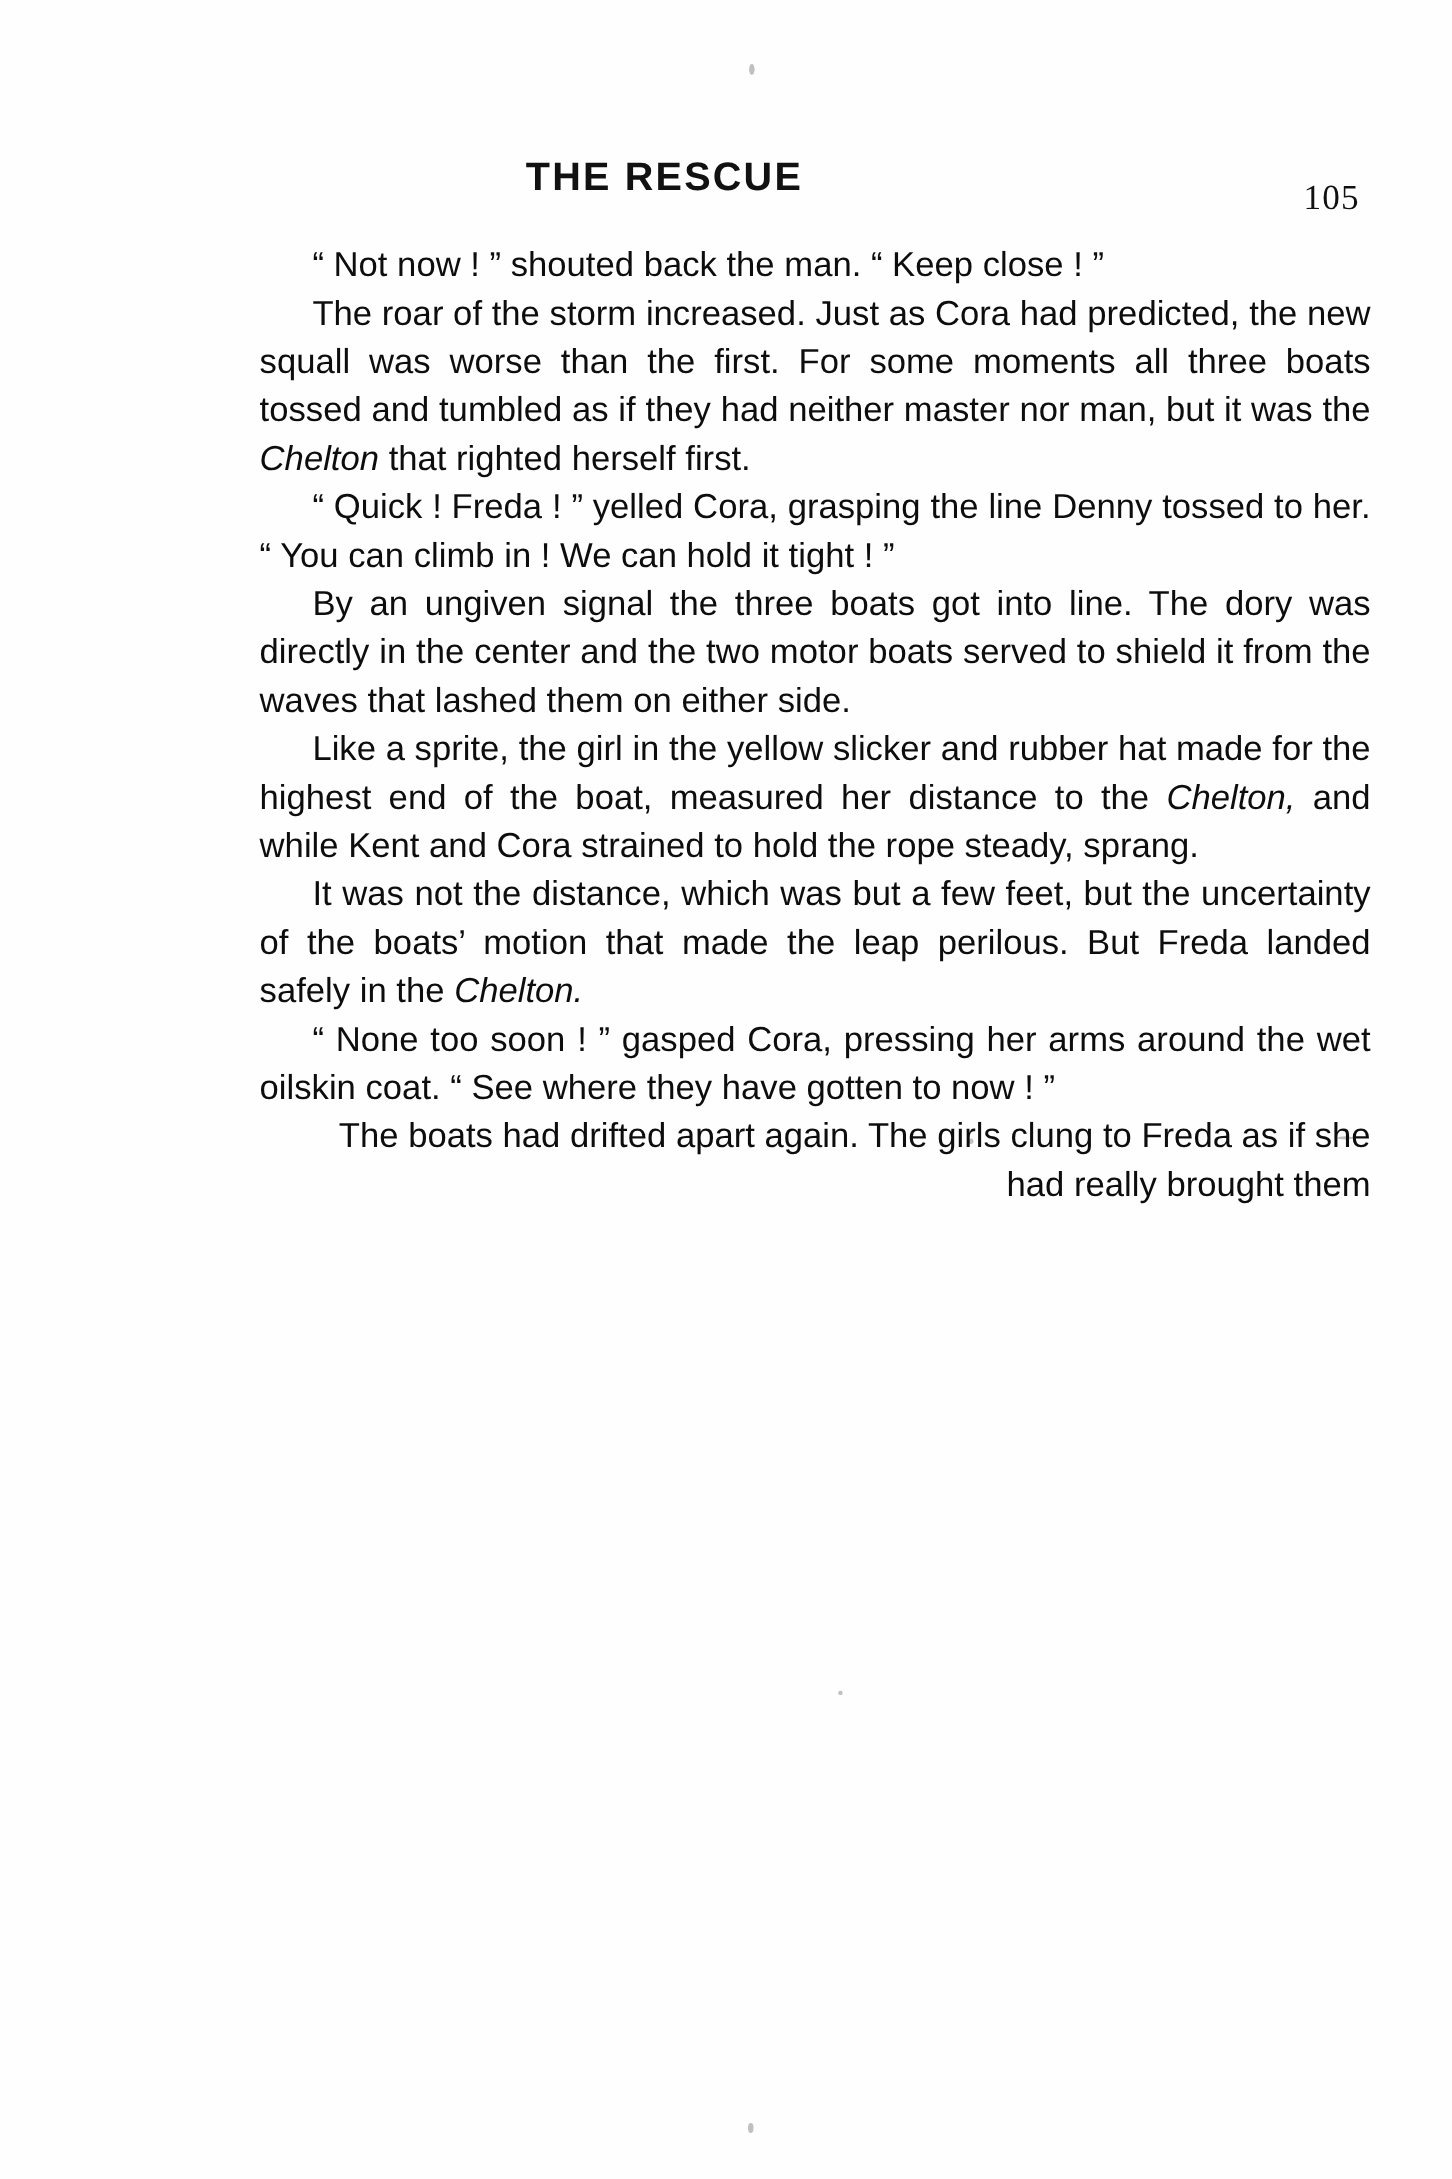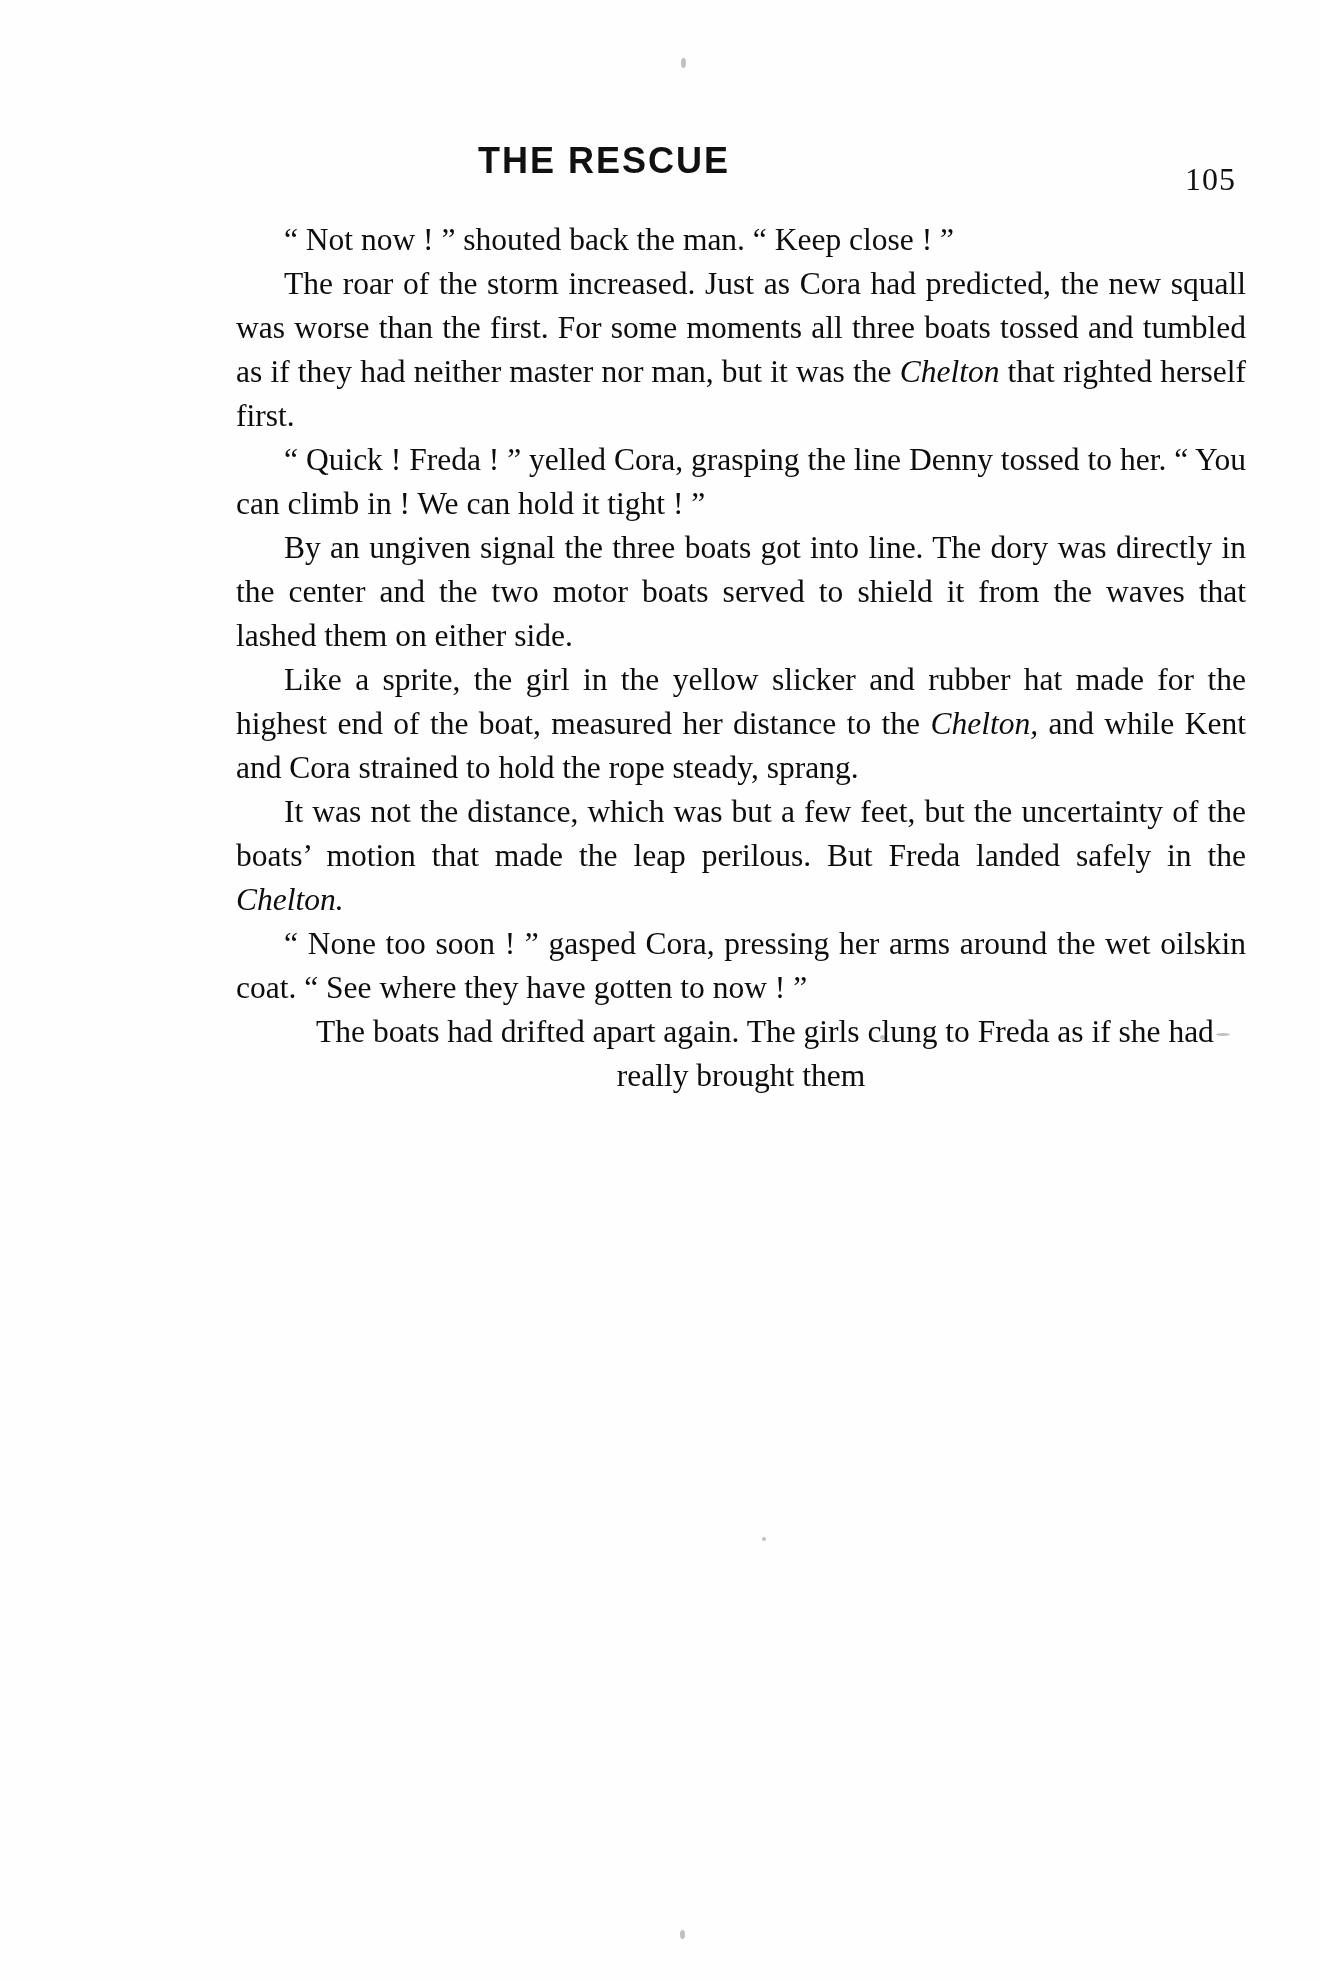--- a/index.html
+++ b/index.html
@@ -41,33 +41,33 @@
     position: absolute;
     right: 10px;
     bottom: 2px;
     font-family: "Liberation Serif", serif;
     font-weight: normal;
     font-size: 32px;
     color: #111;
     letter-spacing: 1px;
   }
   .body-text {
-    font-family: Liberation Serif, serif;
+    font-family: Liberation Sans, sans-serif;
     font-size: 31.5px;
     line-height: 44px;
     color: #0d0d0d;
     text-align: justify;
     text-justify: inter-word;
   }
   .body-text p {
     margin: 0;
     text-indent: 48px;
   }
   .body-text p.last {
-    text-align: center;
+    text-align: right;
   }
   em { font-style: italic; }
   .speck {
     position: absolute;
     background: #8d8d8d;
     border-radius: 50%;
     opacity: .55;
   }
 </style>
 </head>

